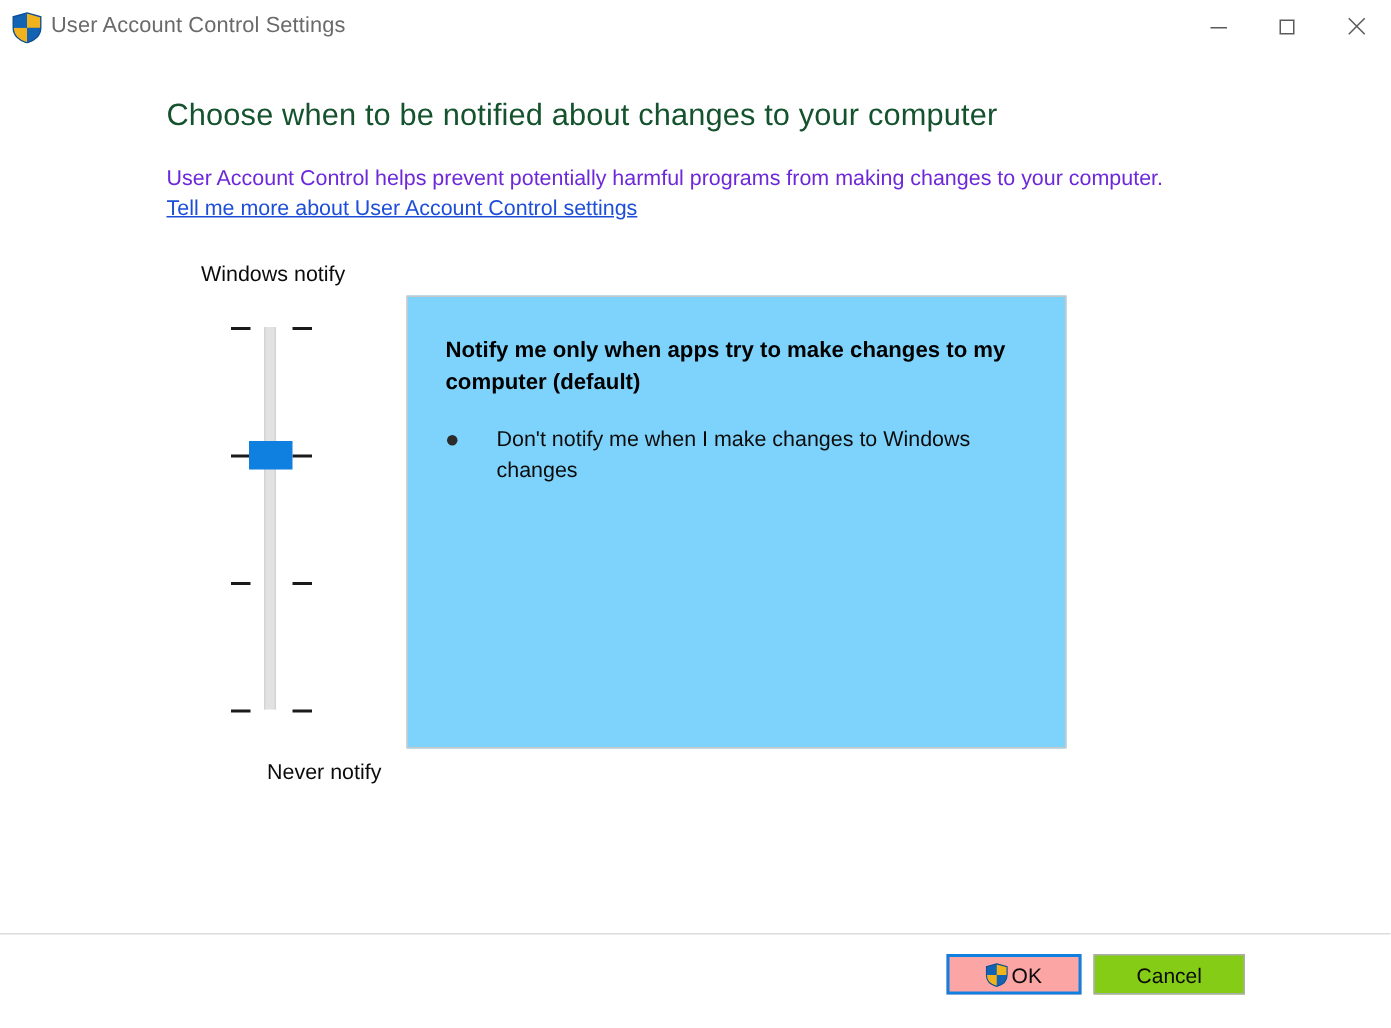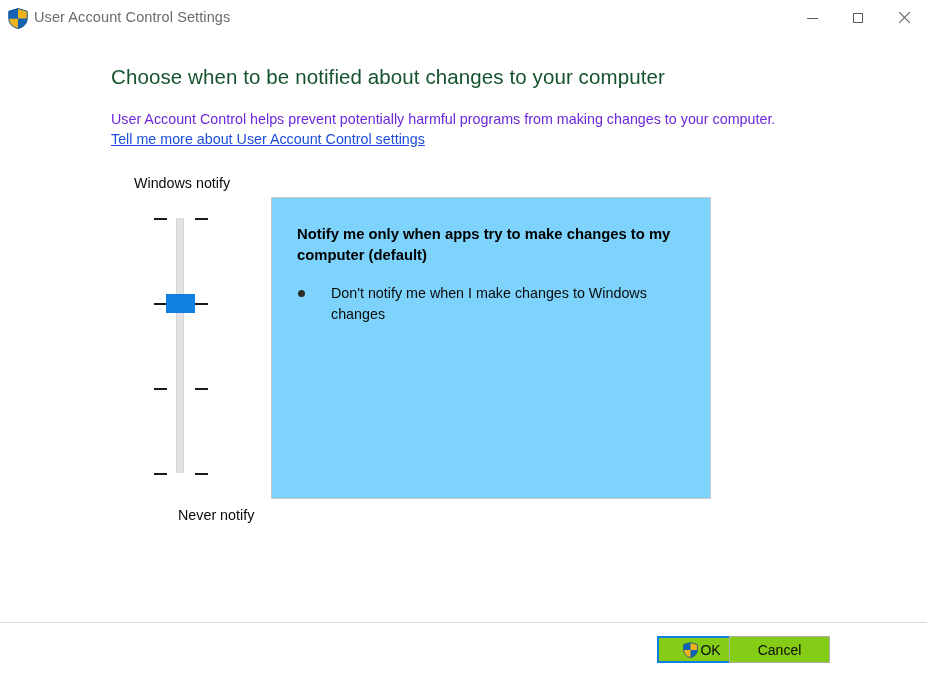--- a/index.html
+++ b/index.html
@@ -223,24 +223,24 @@
     background: #84cc16;
     border: 1px solid #adadad;
     box-sizing: border-box;
     display: flex;
     align-items: center;
     justify-content: center;
     padding: 0;
     cursor: pointer;
   }
   .btn-ok {
-    left: 657px;
+    left: 631px;
     width: 90px;
     border: 2px solid #0f7fe0;
-    background: #84cc16;
+    background: #fca5a5;
     gap: 2px;
   }
   .btn-cancel {
     left: 729px;
     width: 101px;
   }
   .ok-shield {
     width: 15px; height: 16px;
     flex: none;
   }

